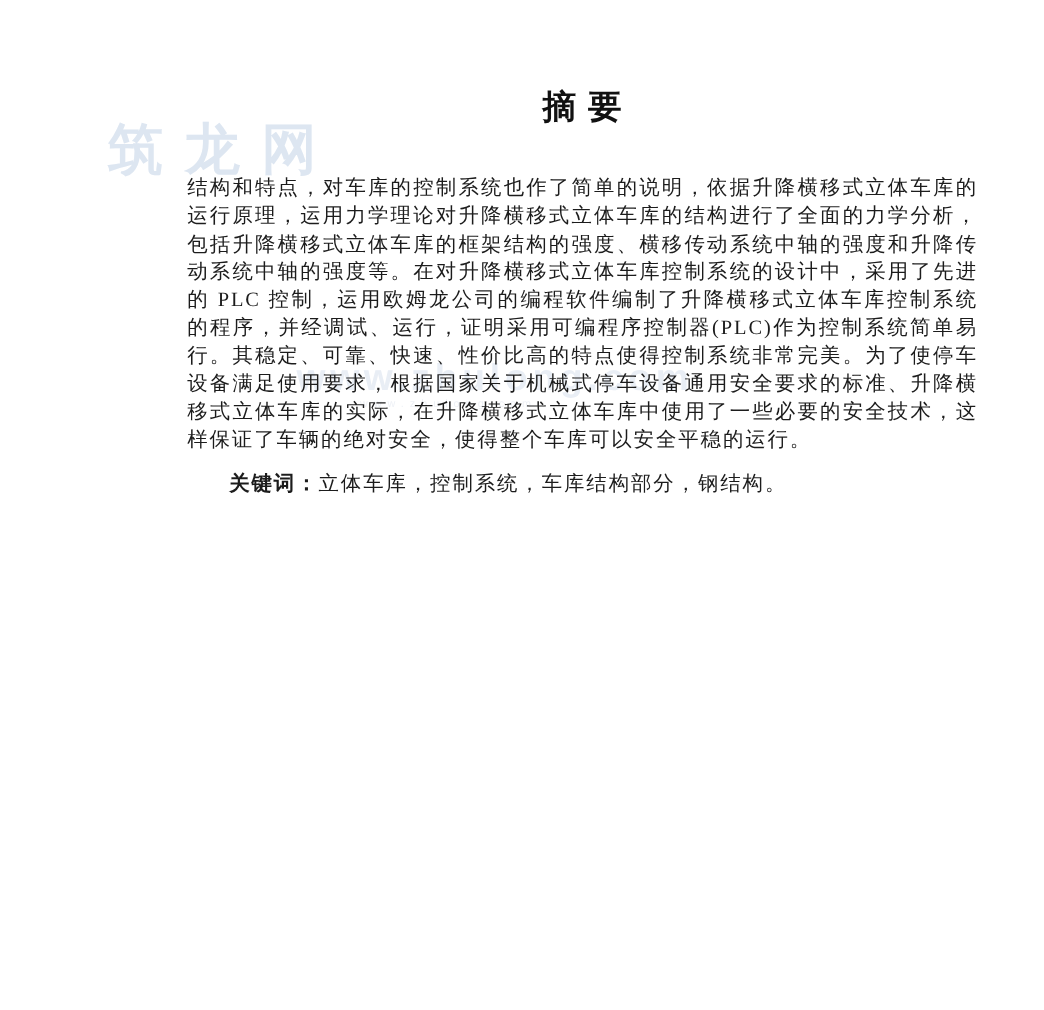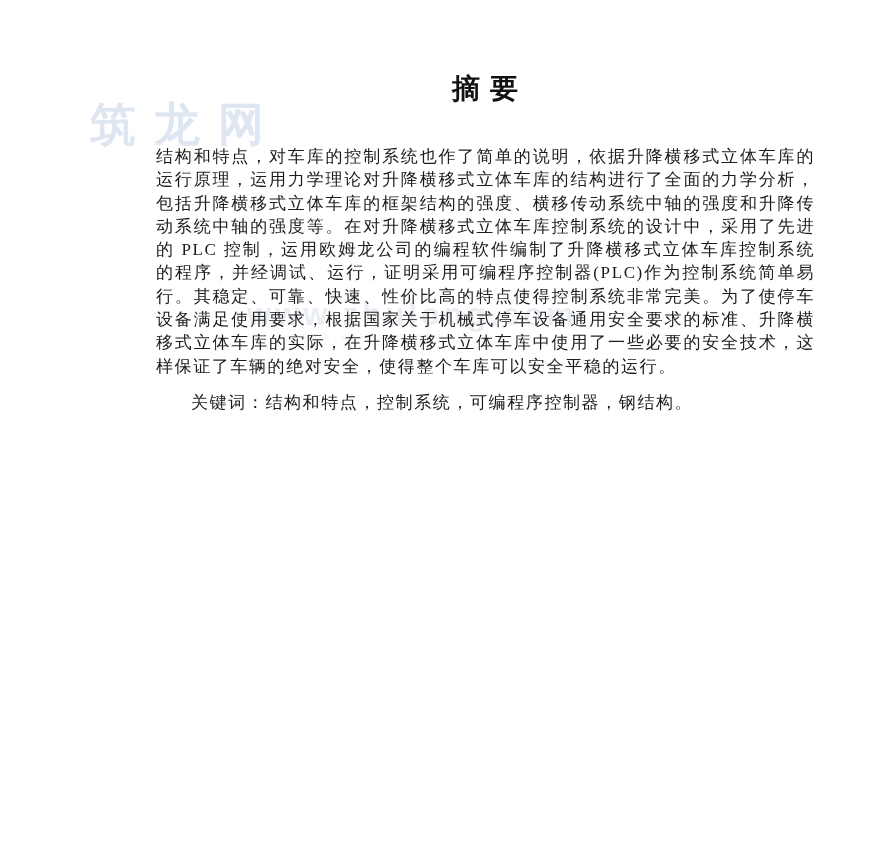--- a/index.html
+++ b/index.html
@@ -89,21 +89,21 @@
     margin-top: 26px; 
   }
   .keywords {
     margin: 13px 0 0 0;
     font-size: 17px;
     line-height: 23.3px;
     letter-spacing: 1.6px;
     text-indent: 35px;
   }
   .kw-label {
-    font-weight: normal;
+    font-weight: bold;
   }
 </style>
 </head>
 <body>
 
 <div class="page">
 
   <div class="wm-logo">筑龙网</div>
 
   <div class="wm-url">www.zhulong.com</div>
@@ -112,18 +112,18 @@
 
   <h1 class="doc-title">摘要</h1>
 
   <div class="content">
 
 
 
     <p class="para continuation">结构和特点，对车库的控制系统也作了简单的说明，依据升降横移式立体车库的运行原理，运用力学理论对升降横移式立体车库的结构进行了全面的力学分析，包括升降横移式立体车库的框架结构的强度、横移传动系统中轴的强度和升降传动系统中轴的强度等。在对升降横移式立体车库控制系统的设计中，采用了先进的 PLC 控制，运用欧姆龙公司的编程软件编制了升降横移式立体车库控制系统的程序，并经调试、运行，证明采用可编程序控制器(PLC)作为控制系统简单易行。其稳定、可靠、快速、性价比高的特点使得控制系统非常完美。为了使停车设备满足使用要求，根据国家关于机械式停车设备通用安全要求的标准、升降横移式立体车库的实际，在升降横移式立体车库中使用了一些必要的安全技术，这样保证了车辆的绝对安全，使得整个车库可以安全平稳的运行。</p>
 
     <p class="keywords">
-      <span class="kw-label">关键词：</span><span>结构和特点，控制系统，可编程序控制器，钢结构。</span>
+      <span class="kw-label">关键词：</span><span>立体车库，控制系统，车库结构部分，钢结构。</span>
     </p>
 
   </div>
 
 </div>
 
 </body></html>

